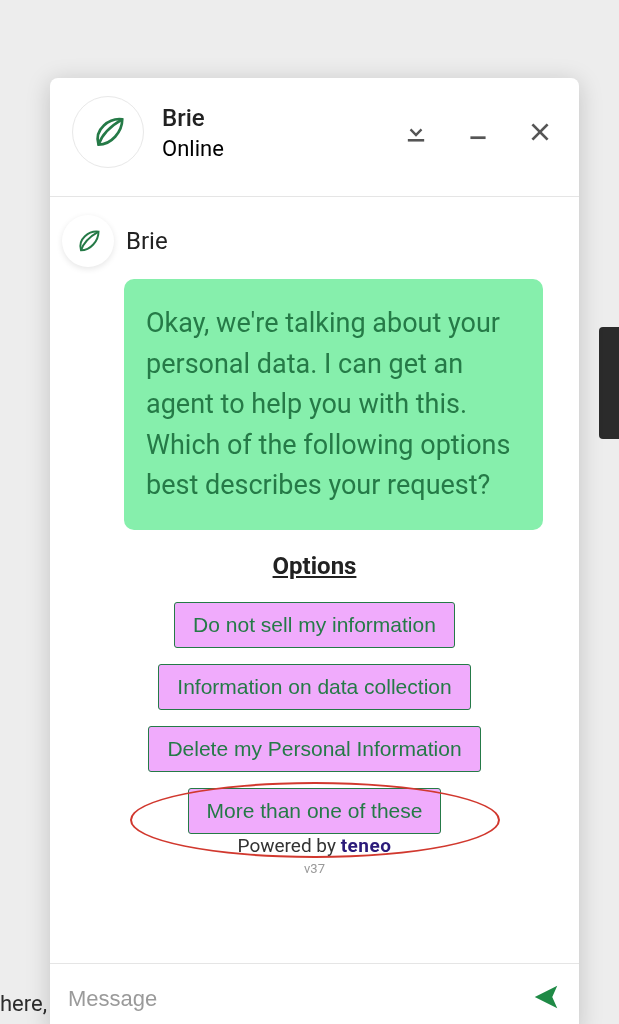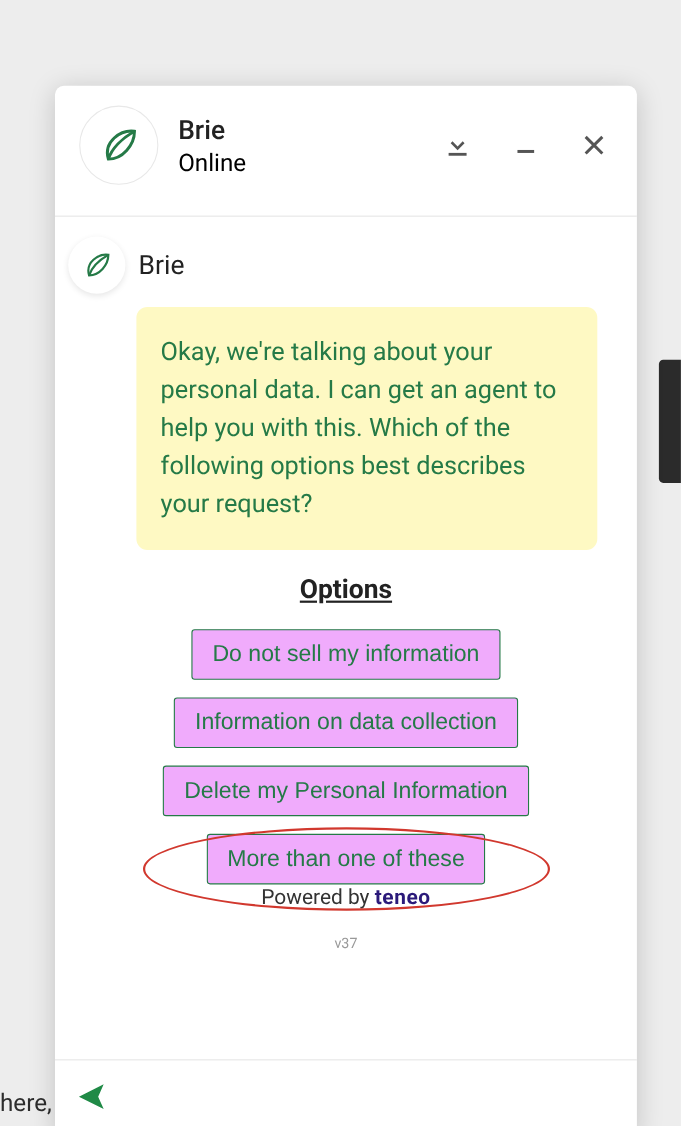--- a/index.html
+++ b/index.html
@@ -78,25 +78,25 @@
       background: #fff;
       box-shadow: 0 2px 6px rgba(0,0,0,0.1);
       display: flex;
       align-items: center;
       justify-content: center;
       margin-right: 12px;
     }
     .avatar-sm .leaf-svg { width: 28px; height: 28px; }
     .bot-name { font-size: 24px; color: #222; }
     .bubble {
-      background: #fef9c3;
+      background: #86efac;
       color: #257a47;
       border-radius: 10px;
       padding: 24px 22px;
-      font-size: 23px;
+      font-size: 27px;
       line-height: 1.5;
       margin: 8px 18px 22px 56px;
     }
     .options-title {
       text-align: center;
       font-weight: 700;
       font-size: 24px;
       color: #222;
       margin: 10px 0 22px 0;
       text-decoration: underline;
@@ -130,21 +130,21 @@
     .powered {
       text-align: center;
       font-size: 19px;
       color: #333;
     }
     .powered b { color: #2b1a7a; font-weight: 700; letter-spacing: 0.5px; }
     .version {
       text-align: center;
       font-size: 13px;
       color: #999;
-      margin-top: 24px;
+      margin-top: 4px;
     }
     
     .chat-footer {
       border-top: 1px solid #e5e5e5;
       height: 70px;
       display: flex;
       align-items: center;
       padding: 0 18px;
     }
     .msg-input {
@@ -223,20 +223,21 @@
       <div class="highlight-ellipse"></div>
     </div>
 
     <div class="powered">
       <span>Powered by </span><b>teneo</b>
     </div>
     <div class="version">v37</div>
   </div>
 
   <div class="chat-footer">
+    <input class="msg-input" placeholder="Message" style="">
     <div class="send-btn">
       <svg width="30" height="30" viewBox="0 0 24 24" fill="#1f8a46">
         <path d="M3 12 L21 3 L17 12 L21 21 Z"></path>
       </svg>
     </div>
   </div>
 
 </div>
 
 </body></html>

